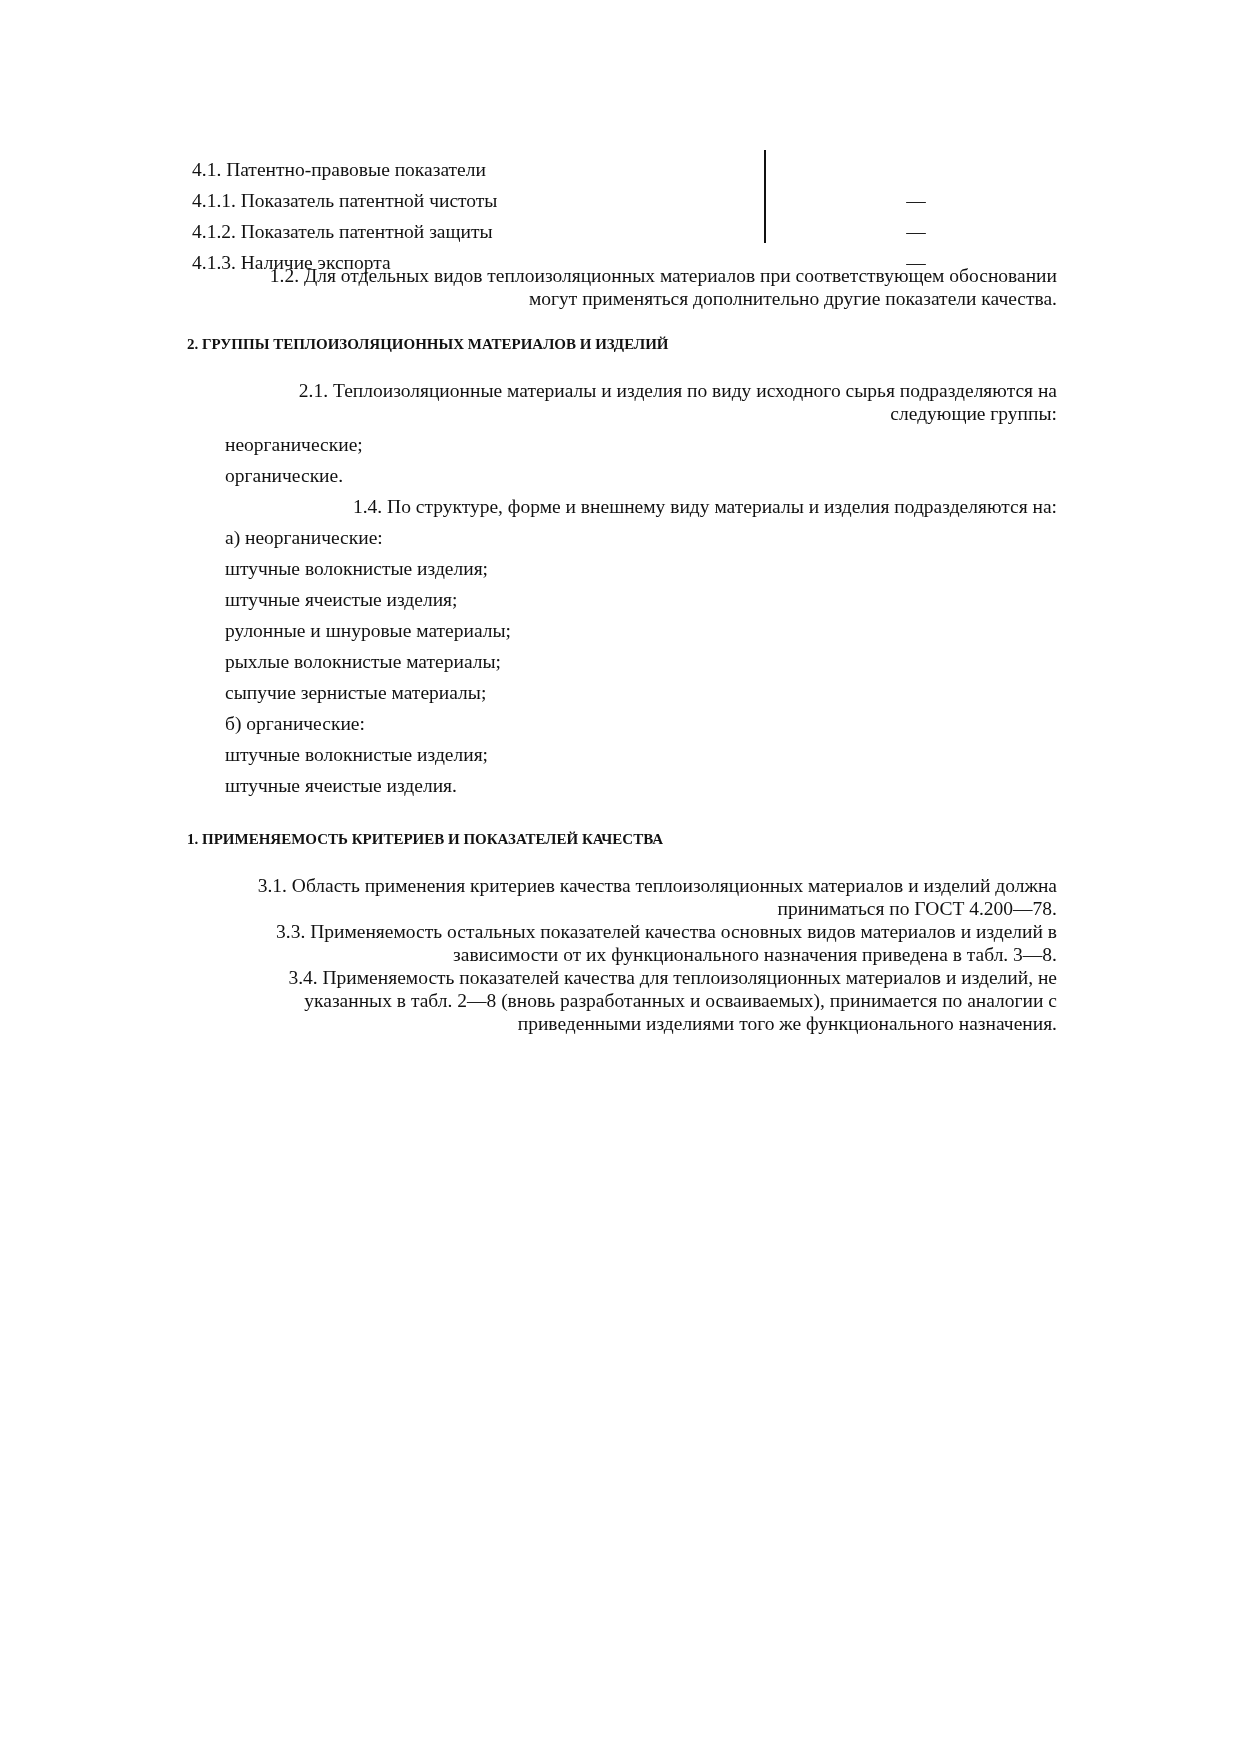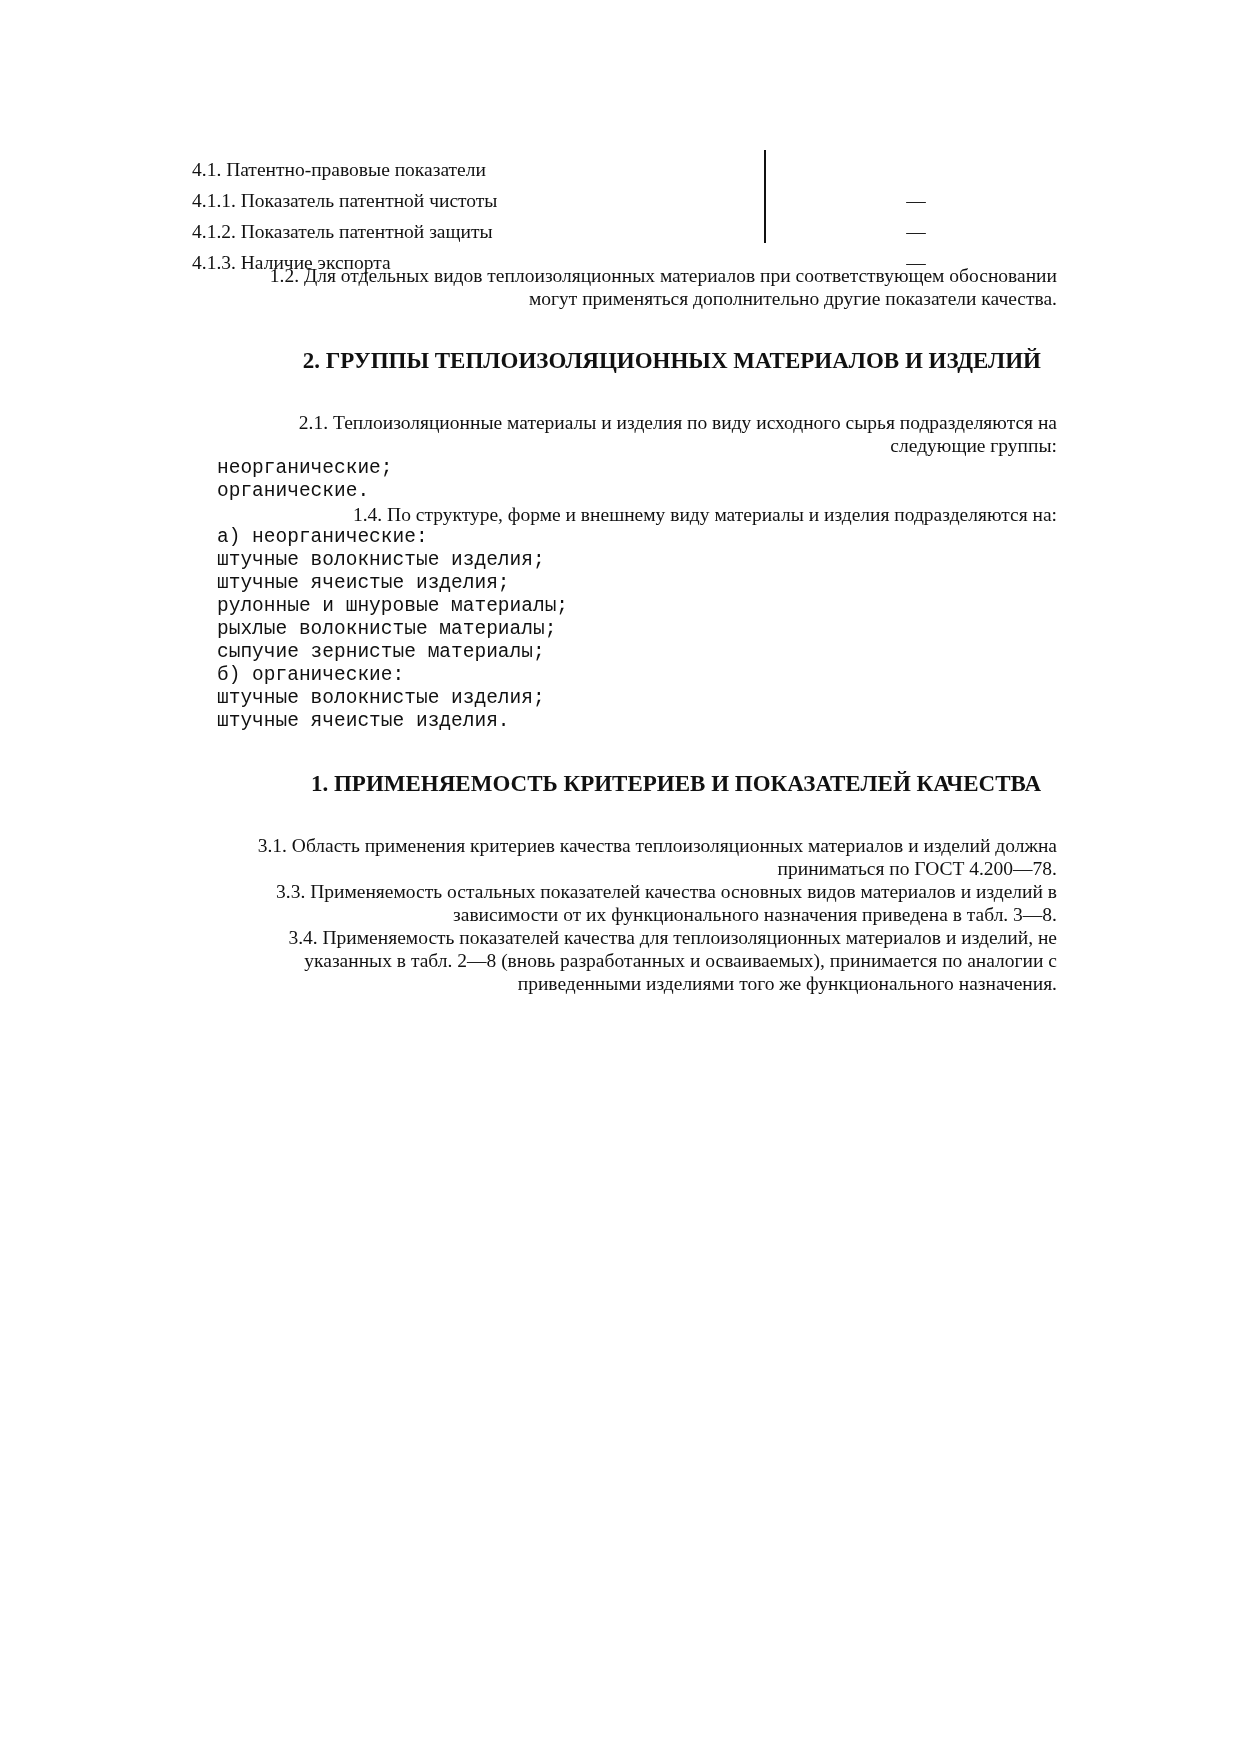--- a/index.html
+++ b/index.html
@@ -9,22 +9,22 @@
       color: #111111;
     }
     .page { position: absolute; left: 0; top: 0; width: 1240px; height: 1755px; }
     .tbl { position: absolute; left: 192px; top: 150px; width: 740px; }
     .tbl-row { position: relative; height: 23px; font-size: 19.5px; line-height: 23px; margin-top: 8px; }
     .tbl-label { position: absolute; left: 0; top: 0; white-space: nowrap; }
     .tbl-val { position: absolute; left: 704px; top: 0; width: 40px; text-align: center; }
     .tbl-vline { position: absolute; left: 764px; top: 150px; width: 2px; height: 93px; background: #111; }
     .body { position: absolute; left: 187px; top: 264px; width: 870px; font-size: 19.5px; line-height: 23px; }
     .p { margin: 0; text-indent: 30px; text-align: right; }
-    .li { margin: 0; padding-left: 30px; font-family: Liberation Mono, monospace; }
-    .h { margin: 16px; text-align: right; font-weight: bold; font-size: 23px; }
+    .li { margin: 8px; padding-left: 30px; }
+    .h { margin: 0; text-align: left; font-weight: bold; font-size: 15px; }
     .gap-h-top { height: 23px; }
     .gap-h-bot { height: 23px; }
   </style>
 </head>
 <body>
 
 <div class="page">
 
   <div class="tbl">
     <div class="tbl-row">

